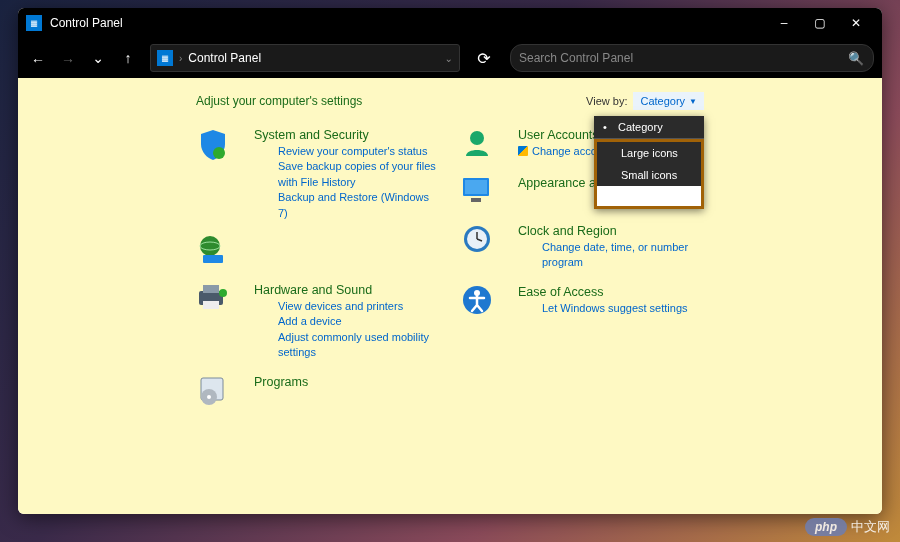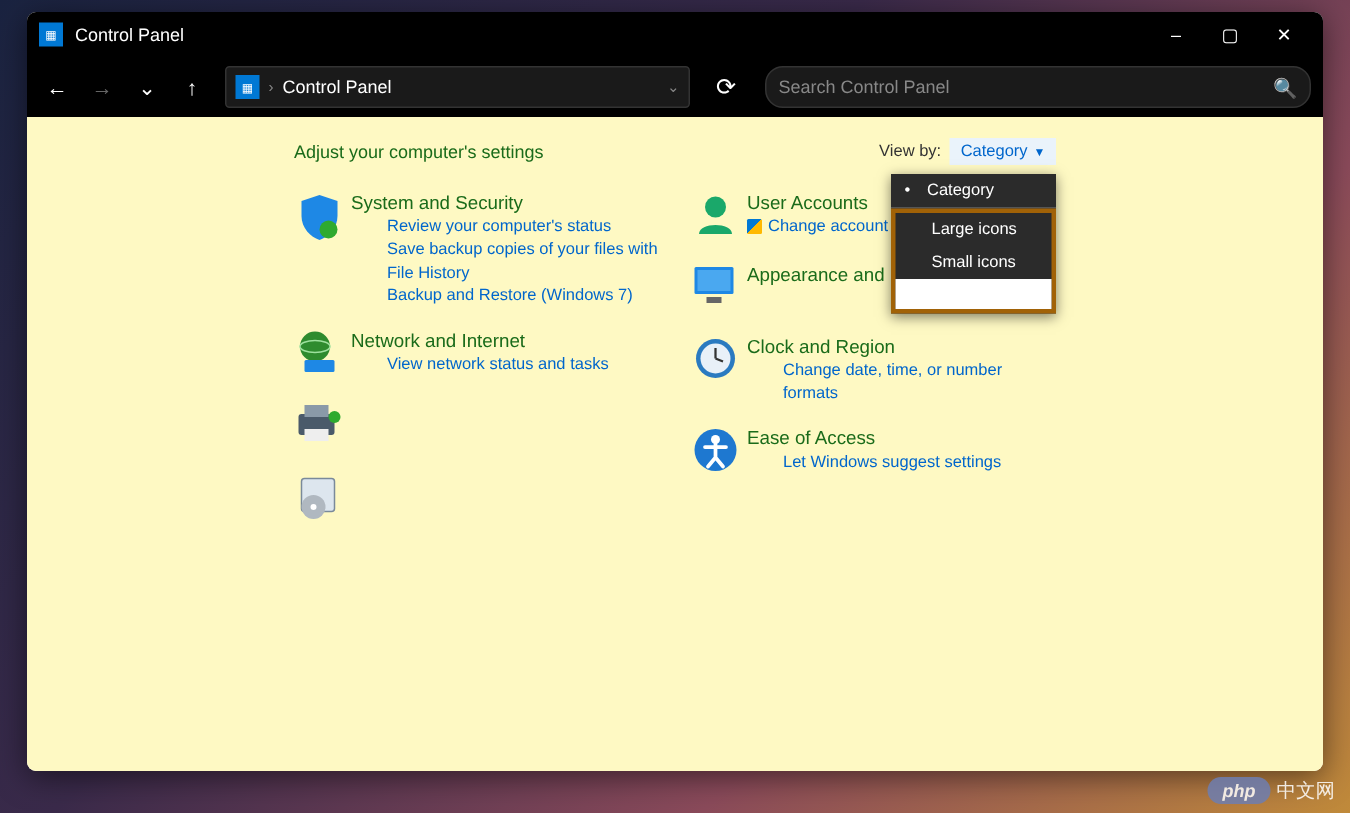--- a/index.html
+++ b/index.html
@@ -30,21 +30,21 @@
   .viewby-select { color: #0066cc; font-size: 11px; padding: 2px 6px; border: 1px solid transparent; background: #eaf3fb; display: flex; align-items: center; cursor: pointer; }
   .viewby-select .tri { margin-left: 4px; font-size: 8px; }
   .dropdown { position: absolute; right: 0; top: 24px; width: 110px; background: #2b2b2b; color: #fff; font-size: 11px; box-shadow: 0 2px 8px rgba(0,0,0,0.5); z-index: 10; }
   .dropdown .item { padding: 5px 8px 5px 24px; position: relative; cursor: pointer; }
   .dropdown .item.selected::before { content: "•"; position: absolute; left: 9px; top: 5px; }
   .dropdown .sep { height: 1px; background: #555; margin: 0; }
   .dropdown .highlight-group { border: 3px solid #a16207; }
   .dropdown .white-strip { height: 20px; background: #fff; }
   .cols { display: flex; gap: 20px; }
   .col { flex: 1; display: flex; flex-direction: column; gap: 14px; }
-  .cat { display: flex; gap: 4px; }
+  .cat { display: flex; gap: 24px; }
   .cat-icon { width: 34px; height: 34px; flex-shrink: 0; display: flex; align-items: flex-start; justify-content: center; }
   .cat-body { flex: 1; }
   .cat-title { color: #1a6b1a; font-size: 12.5px; margin-bottom: 2px; cursor: pointer; }
   .cat-link { color: #0066cc; font-size: 11px; line-height: 1.4; cursor: pointer; display: block; padding-left: 24px; }
   .cat-link.shield { position: relative; padding-left: 14px; }
   .cat-link.shield::before { content: ""; position: absolute; left: 0; top: 2px; width: 10px; height: 10px; background: linear-gradient(135deg, #0078d4 50%, #ffb900 50%); border-radius: 1px; }
   svg { display: block; }
   .watermark { position: absolute; right: 10px; bottom: 6px; display: flex; align-items: center; gap: 4px; color: #fff; font-size: 13px; opacity: 0.85; }
   .watermark .php-badge { background: #6e7eb1; color: #fff; border-radius: 10px; padding: 2px 10px; font-weight: bold; font-size: 12px; font-style: italic; }
 </style>
@@ -123,46 +123,49 @@
           </div>
 
           <div class="cat">
             <div class="cat-icon">
               <svg width="32" height="30" viewBox="0 0 32 30">
                   <circle cx="13" cy="11" r="10" fill="#2e8b2e"></circle>
                   <ellipse cx="13" cy="11" rx="10" ry="4" fill="none" stroke="#9de09d" stroke-width="1"></ellipse>
                   <rect x="6" y="20" width="20" height="8" rx="1" fill="#1e88e5"></rect>
                 </svg>
             </div>
-            <div class="cat-body">
-              <div class="cat-title">Network and Internet</div>
-              <a class="cat-link">View network status and tasks</a>
-            </div>
           </div>
 
           <div class="cat">
             <div class="cat-icon">
               <svg width="32" height="28" viewBox="0 0 32 28">
                   <rect x="2" y="8" width="24" height="14" rx="2" fill="#4a5a6a"></rect>
                   <rect x="6" y="2" width="16" height="8" fill="#8a9aa8"></rect>
                   <rect x="6" y="18" width="16" height="8" fill="#eee"></rect>
                   <circle cx="26" cy="10" r="4" fill="#2eaa2e"></circle>
                 </svg>
             </div>
+            <div class="cat-body">
+              <div class="cat-title">Hardware and Sound</div>
+              <a class="cat-link">View devices and printers</a>
+              <a class="cat-link">Add a device</a>
+              <a class="cat-link">Adjust commonly used mobility settings</a>
+            </div>
           </div>
 
           <div class="cat">
             <div class="cat-icon">
               <svg width="32" height="30" viewBox="0 0 32 30">
                   <rect x="4" y="3" width="22" height="22" rx="2" fill="#dde6ee" stroke="#7a8a9a"></rect>
                   <circle cx="12" cy="22" r="8" fill="#b0b8c0"></circle>
                   <circle cx="12" cy="22" r="2" fill="#fff"></circle>
                 </svg>
             </div>
             <div class="cat-body">
+              <div class="cat-title">Programs</div>
             </div>
           </div>
 
         </div>
 
         <div class="col">
 
           <div class="cat">
             <div class="cat-icon">
               <svg width="30" height="30" viewBox="0 0 30 30">
@@ -193,21 +196,21 @@
             <div class="cat-icon">
               <svg width="30" height="30" viewBox="0 0 30 30">
                   <circle cx="15" cy="15" r="13" fill="#2a7ac0"></circle>
                   <circle cx="15" cy="15" r="10" fill="#e8f0f8"></circle>
                   <line x1="15" y1="15" x2="15" y2="8" stroke="#333" stroke-width="1.5"></line>
                   <line x1="15" y1="15" x2="20" y2="17" stroke="#333" stroke-width="1.5"></line>
                 </svg>
             </div>
             <div class="cat-body">
               <div class="cat-title">Clock and Region</div>
-              <a class="cat-link">Change date, time, or number formats</a>
+              <a class="cat-link">Change date, time, or number program</a>
             </div>
           </div>
 
           <div class="cat">
             <div class="cat-icon">
               <svg width="30" height="30" viewBox="0 0 30 30">
                   <circle cx="15" cy="15" r="14" fill="#1e78d0"></circle>
                   <circle cx="15" cy="8" r="3" fill="#fff"></circle>
                   <path d="M15 11 L15 20 M8 13 L22 13 M15 20 L10 26 M15 20 L20 26" stroke="#fff" stroke-width="2.5" stroke-linecap="round"></path>
                 </svg>

